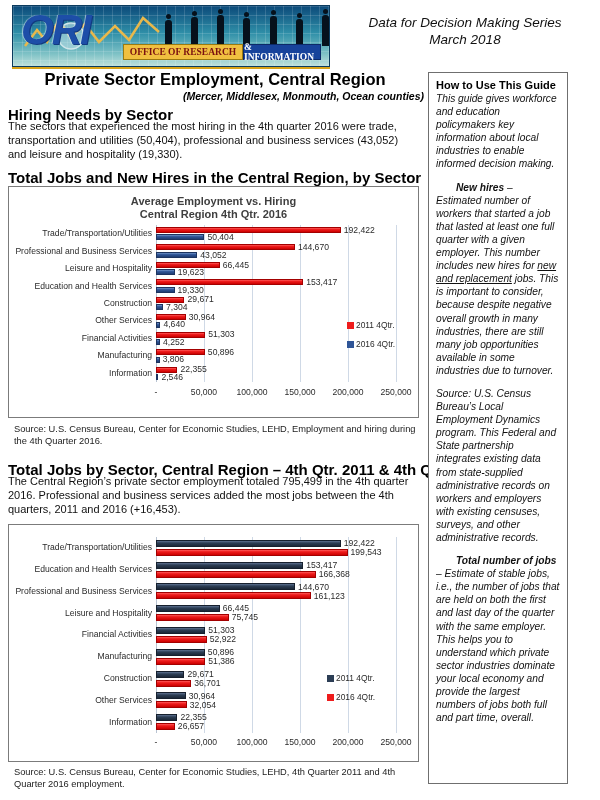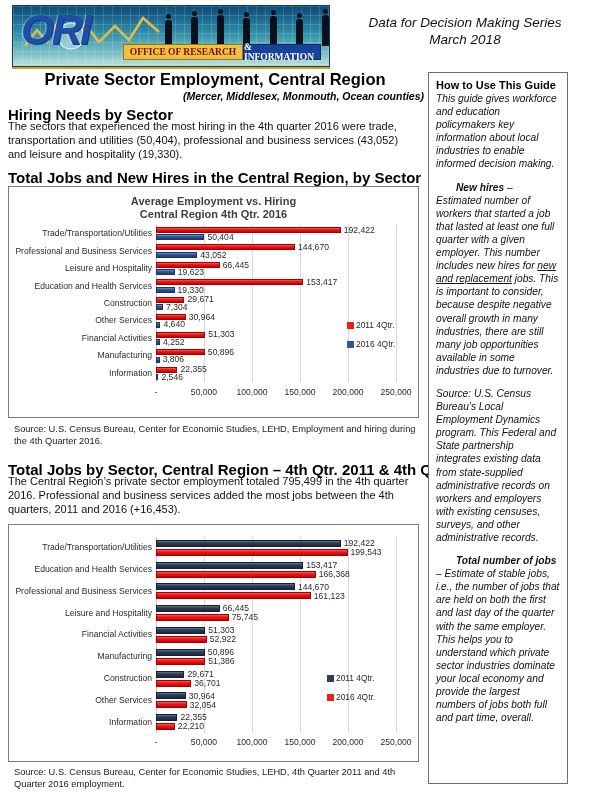--- a/index.html
+++ b/index.html
@@ -328,21 +328,21 @@
             <div class="bar navy" style="top: 2.88889px; height: 7px; width: 29.7254px;"></div>
             <div class="bar-val" style="left: 32.7254px; top: 2.08889px;">30,964</div>
             <div class="bar red" style="top: 11.8889px; height: 7px; width: 30.7718px;"></div>
             <div class="bar-val" style="left: 33.7718px; top: 11.0889px;">32,054</div>
           </div>
           <div class="row" style="top: 174.222px; height: 21.7778px;">
             <div class="cat-label" style="top: 6.38889px;">Information</div>
             <div class="bar navy" style="top: 2.88889px; height: 7px; width: 21.4608px;"></div>
             <div class="bar-val" style="left: 24.4608px; top: 2.08889px;">22,355</div>
             <div class="bar red" style="top: 11.8889px; height: 7px; width: 18.8707px;"></div>
-            <div class="bar-val" style="left: 21.8707px; top: 11.0889px;">22,210</div>
+            <div class="bar-val" style="left: 21.8707px; top: 11.0889px;">26,657</div>
           </div>
         </div>
     </div>
 
     <div class="xaxis" id="xaxis2" style="left:147px;top:212px;width:240px;height:12px;">
         <div class="xtick" style="left: 0px;">-</div>
         <div class="xtick" style="left: 48px;">50,000</div>
         <div class="xtick" style="left: 96px;">100,000</div>
         <div class="xtick" style="left: 144px;">150,000</div>
         <div class="xtick" style="left: 192px;">200,000</div>

